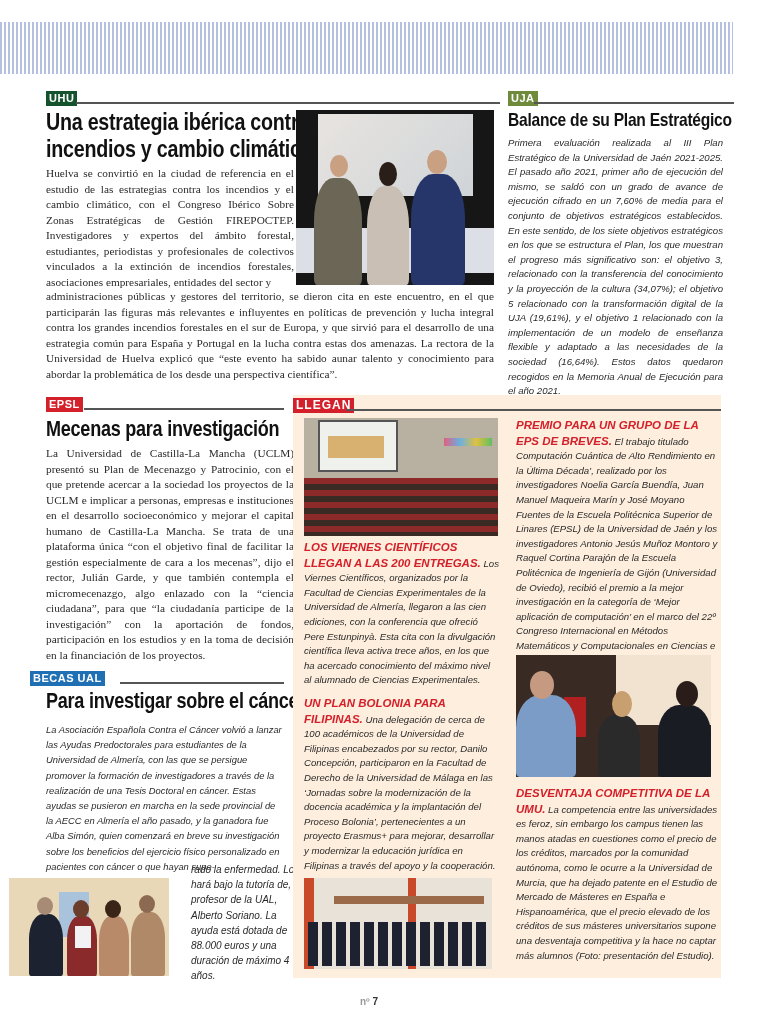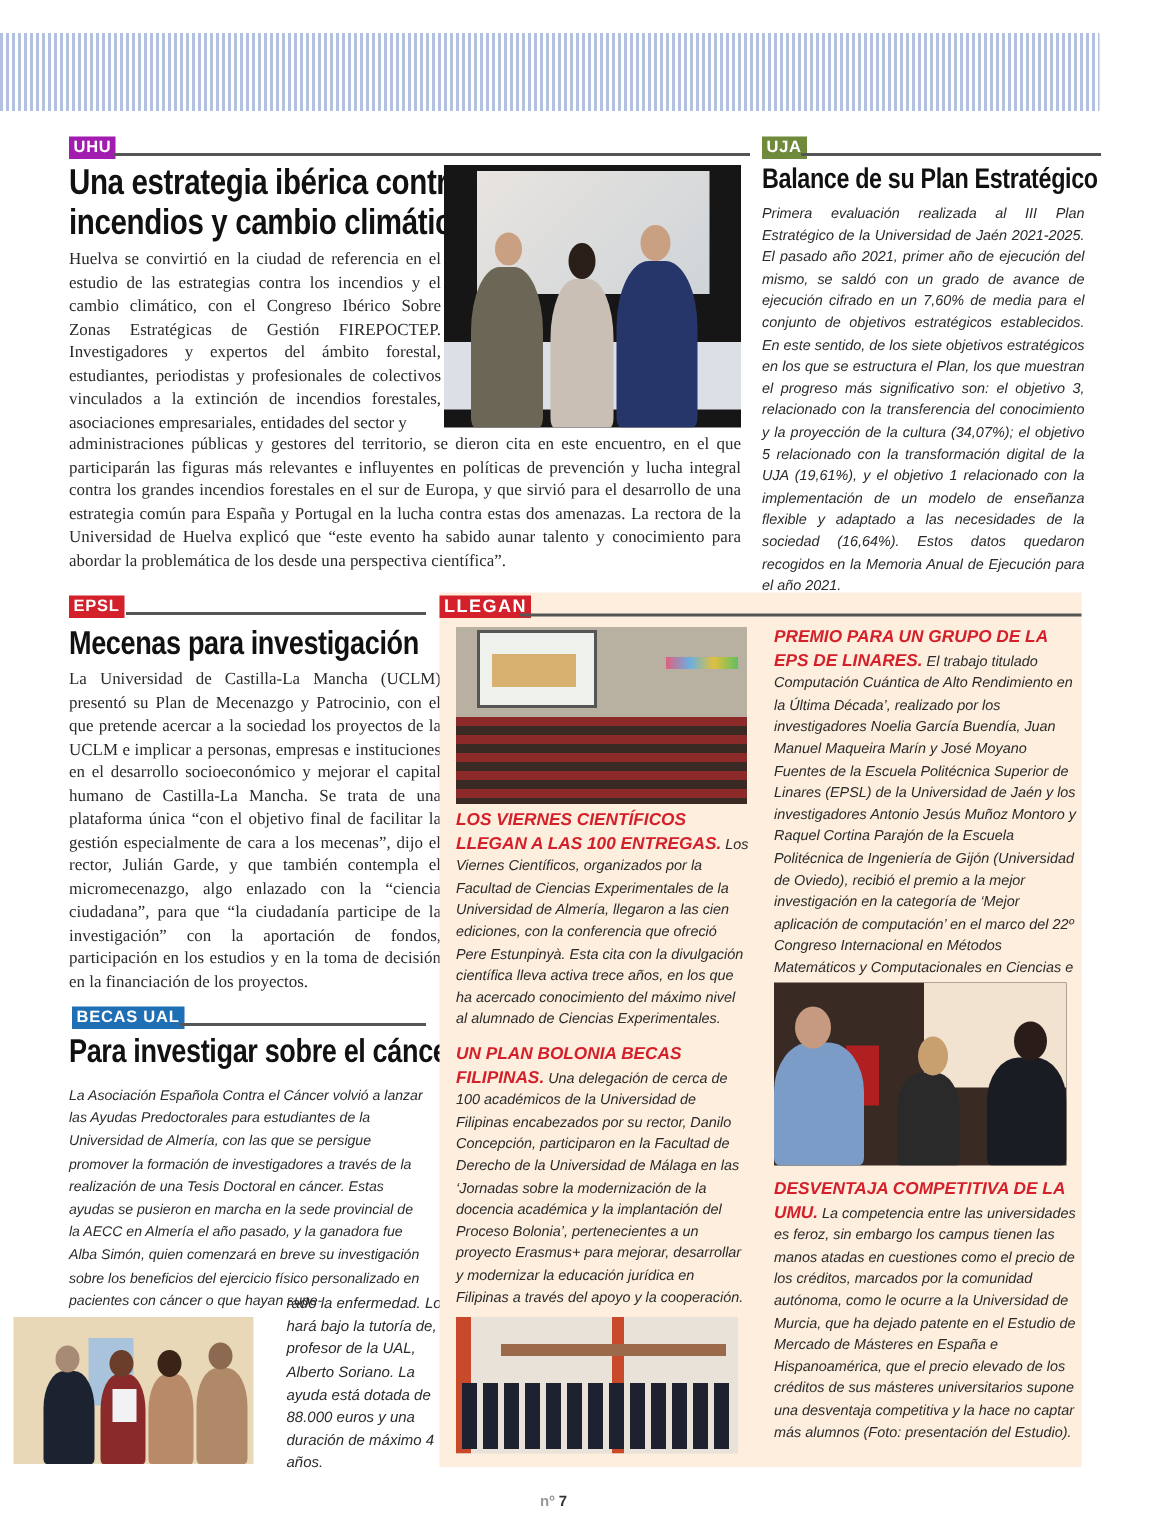--- a/index.html
+++ b/index.html
@@ -19,21 +19,21 @@
   .head { position:absolute; border-radius:50%; background:#caa083; }
   .footer { position:absolute; left:360px; top:996px; font-family:"Liberation Sans", sans-serif; font-size:10px; color:#999; font-weight:bold; }
   .footer b { color:#333; }
 </style>
 </head>
 <body>
 
 <div class="stripes"></div>
 
 <div class="abs" style="left:46px;top:88px;">
-  <span class="tag" style="background:#a21caf;">UHU</span>
+  <span class="tag" style="background:#14532d;">UHU</span>
 </div>
 <div class="rule" style="left:76px;top:102px;width:424px;"></div>
 <div class="abs headline" style="left:46px;top:108px;font-size:24px;line-height:27px;">
   <div>Una estrategia ibérica contra</div>
   <div>incendios y cambio climático</div>
 </div>
 <div class="abs serif-body" style="left:46px;top:166px;width:248px;">Huelva se convirtió en la ciudad de referencia en el estudio de las estrategias contra los incendios y el cambio climático, con el Congreso Ibérico Sobre Zonas Estratégicas de Gestión FIREPOCTEP. Investigadores y expertos del ámbito forestal, estudiantes, periodistas y profesionales de colectivos vinculados a la extinción de incendios forestales, asociaciones empresariales, entidades del sector y</div>
 <div class="abs serif-body" style="left:46px;top:289px;width:448px;">administraciones públicas y gestores del territorio, se dieron cita en este encuentro, en el que participarán las figuras más relevantes e influyentes en políticas de prevención y lucha integral contra los grandes incendios forestales en el sur de Europa, y que sirvió para el desarrollo de una estrategia común para España y Portugal en la lucha contra estas dos amenazas. La rectora de la Universidad de Huelva explicó que “este evento ha sabido aunar talento y conocimiento para abordar la problemática de los desde una perspectiva científica”.</div>
 
 <div class="photo" style="left:296px;top:110px;width:198px;height:175px;background:#161616;">
@@ -54,21 +54,21 @@
 <div class="abs headline" style="left:508px;top:108px;font-size:19px;line-height:24px;">Balance de su Plan Estratégico</div>
 <div class="abs sans-body" style="left:508px;top:136px;width:215px;text-align:justify;">Primera evaluación realizada al III Plan Estratégico de la Universidad de Jaén 2021-2025. El pasado año 2021, primer año de ejecución del mismo, se saldó con un grado de avance de ejecución cifrado en un 7,60% de media para el conjunto de objetivos estratégicos establecidos. En este sentido, de los siete objetivos estratégicos en los que se estructura el Plan, los que muestran el progreso más significativo son: el objetivo 3, relacionado con la transferencia del conocimiento y la proyección de la cultura (34,07%); el objetivo 5 relacionado con la transformación digital de la UJA (19,61%), y el objetivo 1 relacionado con la implementación de un modelo de enseñanza flexible y adaptado a las necesidades de la sociedad (16,64%). Estos datos quedaron recogidos en la Memoria Anual de Ejecución para el año 2021.</div>
 
 <div class="abs" style="left:46px;top:394px;">
   <span class="tag" style="background:#d4202a;">EPSL</span>
 </div>
 <div class="rule" style="left:84px;top:408px;width:200px;"></div>
 <div class="abs headline" style="left:46px;top:415px;font-size:22px;line-height:27px;">Mecenas para investigación</div>
 <div class="abs serif-body" style="left:46px;top:446px;width:248px;">La Universidad de Castilla-La Mancha (UCLM) presentó su Plan de Mecenazgo y Patrocinio, con el que pretende acercar a la sociedad los proyectos de la UCLM e implicar a personas, empresas e instituciones en el desarrollo socioeconómico y mejorar el capital humano de Castilla-La Mancha. Se trata de una plataforma única “con el objetivo final de facilitar la gestión especialmente de cara a los mecenas”, dijo el rector, Julián Garde, y que también contempla el micromecenazgo, algo enlazado con la “ciencia ciudadana”, para que “la ciudadanía participe de la investigación” con la aportación de fondos, participación en los estudios y en la toma de decisión en la financiación de los proyectos.</div>
 
-<div class="abs" style="left:48px;top:668px;">
+<div class="abs" style="left:30px;top:668px;">
   <span class="tag" style="background:#1f6fb5;">BECAS UAL</span>
 </div>
 <div class="rule" style="left:120px;top:682px;width:164px;"></div>
 <div class="abs headline" style="left:46px;top:687px;font-size:22px;line-height:27px;">Para investigar sobre el cáncer</div>
 <div class="abs sans-body" style="left:46px;top:722px;width:238px;font-size:9.4px;line-height:15.2px;">La Asociación Española Contra el Cáncer volvió a lanzar las Ayudas Predoctorales para estudiantes de la Universidad de Almería, con las que se persigue promover la formación de investigadores a través de la realización de una Tesis Doctoral en cáncer. Estas ayudas se pusieron en marcha en la sede provincial de la AECC en Almería el año pasado, y la ganadora fue Alba Simón, quien comenzará en breve su investigación sobre los beneficios del ejercicio físico personalizado en pacientes con cáncer o que hayan supe-</div>
 <div class="abs sans-body" style="left:175px;top:862px;width:112px;font-size:10px;line-height:15.2px;margin-left:16px;">rado la enfermedad. Lo hará bajo la tutoría de, profesor de la UAL, Alberto Soriano. La ayuda está dotada de 88.000 euros y una duración de máximo 4 años.</div>
 
 <div class="photo" style="left:9px;top:878px;width:160px;height:98px;background:#e8d8b8;">
   <div class="abs" style="left:50px;top:14px;width:30px;height:45px;background:#a9c3dc;"></div>
   <div class="person" style="left:20px;top:36px;width:34px;height:62px;background:#1c2230;"></div>
@@ -89,36 +89,36 @@
 <div class="rule" style="left:346px;top:409px;width:375px;"></div>
 
 <div class="photo" style="left:304px;top:418px;width:194px;height:118px;background:#6a4a38;">
   <div class="abs" style="left:0;top:0;width:194px;height:60px;background:#b8b0a0;"></div>
   <div class="abs" style="left:14px;top:2px;width:76px;height:48px;background:#eef1ec;border:2px solid #555;"></div>
   <div class="abs" style="left:24px;top:18px;width:56px;height:22px;background:#d8b070;"></div>
   <div class="abs" style="left:140px;top:20px;width:48px;height:8px;background:linear-gradient(90deg,#e06080,#6ab0e0,#e0c040,#60c060);"></div>
   <div class="abs" style="left:0;top:60px;width:194px;height:58px;background:repeating-linear-gradient(180deg,#8b2a28 0 6px,#3a2a24 6px 12px);"></div>
 </div>
 <div class="abs sans-body" style="left:304px;top:540px;width:196px;">
-  <span class="brev-title">LOS VIERNES CIENTÍFICOS LLEGAN A LAS 100 ENTREGAS.</span>
+  <span class="brev-title">LOS VIERNES CIENTÍFICOS LLEGAN A LAS 200 ENTREGAS.</span>
   <span>Los Viernes Científicos, organizados por la Facultad de Ciencias Experimentales de la Universidad de Almería, llegaron a las cien ediciones, con la conferencia que ofreció Pere Estunpinyà. Esta cita con la divulgación científica lleva activa trece años, en los que ha acercado conocimiento del máximo nivel al alumnado de Ciencias Experimentales.</span>
 </div>
 <div class="abs sans-body" style="left:304px;top:696px;width:196px;">
-  <span class="brev-title">UN PLAN BOLONIA BECAS FILIPINAS.</span>
+  <span class="brev-title">UN PLAN BOLONIA PARA FILIPINAS.</span>
   <span>Una delegación de cerca de 100 académicos de la Universidad de Filipinas encabezados por su rector, Danilo Concepción, participaron en la Facultad de Derecho de la Universidad de Málaga en las ‘Jornadas sobre la modernización de la docencia académica y la implantación del Proceso Bolonia’, pertenecientes a un proyecto Erasmus+ para mejorar, desarrollar y modernizar la educación jurídica en Filipinas a través del apoyo y la cooperación.</span>
 </div>
 <div class="photo" style="left:304px;top:878px;width:188px;height:91px;background:#e8e2d8;">
   <div class="abs" style="left:0;top:0;width:10px;height:91px;background:#c94a2a;"></div>
   <div class="abs" style="left:104px;top:0;width:8px;height:91px;background:#c94a2a;"></div>
   <div class="abs" style="left:30px;top:18px;width:150px;height:8px;background:#9a6a4a;"></div>
   <div class="abs" style="left:4px;top:44px;width:180px;height:44px;background:repeating-linear-gradient(90deg,#1e2230 0 10px,#e8e2d8 10px 14px);"></div>
 </div>
 
 <div class="abs sans-body" style="left:516px;top:418px;width:202px;">
-  <span class="brev-title">PREMIO PARA UN GRUPO DE LA EPS DE LINARES.</span>
+  <span class="brev-title">PREMIO PARA UN GRUPO DE LA EPS DE BREVES.</span>
   <span>El trabajo titulado Computación Cuántica de Alto Rendimiento en la Última Década’, realizado por los investigadores Noelia García Buendía, Juan Manuel Maqueira Marín y José Moyano Fuentes de la Escuela Politécnica Superior de Linares (EPSL) de la Universidad de Jaén y los investigadores Antonio Jesús Muñoz Montoro y Raquel Cortina Parajón de la Escuela Politécnica de Ingeniería de Gijón (Universidad de Oviedo), recibió el premio a la mejor investigación en la categoría de ‘Mejor aplicación de computación’ en el marco del 22º Congreso Internacional en Métodos Matemáticos y Computacionales en Ciencias e Ingeniería.</span>
 </div>
 <div class="photo" style="left:516px;top:655px;width:195px;height:122px;background:#3a2a24;">
   <div class="abs" style="left:100px;top:0;width:95px;height:70px;background:#f2e2d0;"></div>
   <div class="abs" style="left:48px;top:42px;width:22px;height:40px;background:#b02020;"></div>
   <div class="person" style="left:0;top:40px;width:60px;height:82px;background:#7a9cc6;"></div>
   <div class="head" style="left:14px;top:16px;width:24px;height:28px;background:#c59a80;"></div>
   <div class="person" style="left:82px;top:60px;width:42px;height:62px;background:#2a2a2a;"></div>
   <div class="head" style="left:96px;top:36px;width:20px;height:26px;background:#c8a070;"></div>
   <div class="person" style="left:142px;top:50px;width:53px;height:72px;background:#1a1c24;"></div>

